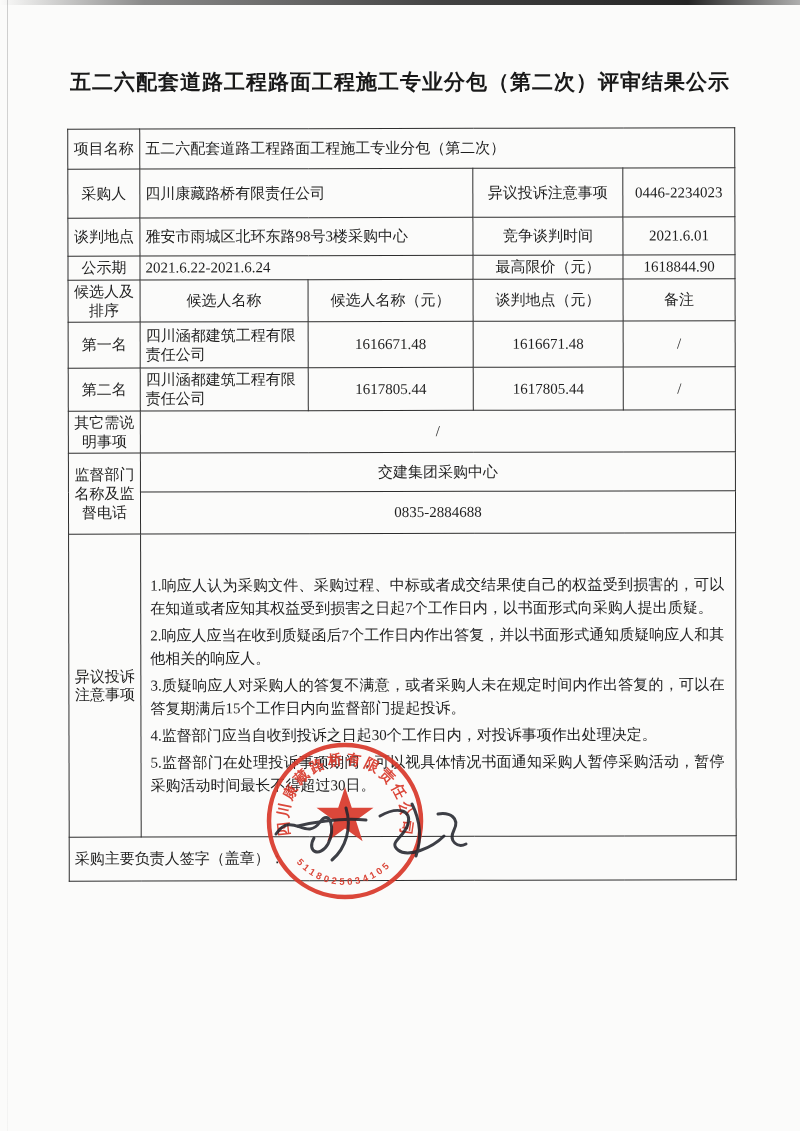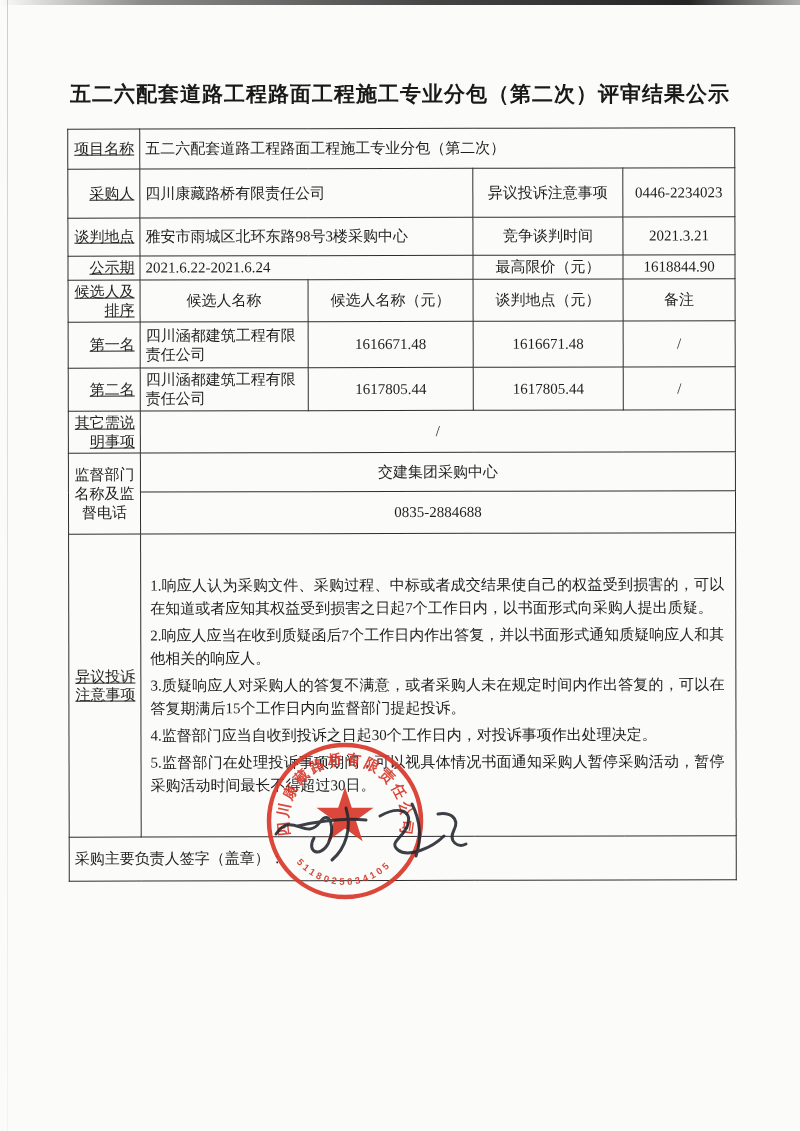--- a/index.html
+++ b/index.html
@@ -11,36 +11,36 @@
   }
   .scan-top-edge{
     position:absolute;top:0;left:0;width:800px;height:5px;
     background:linear-gradient(90deg,rgba(255,255,255,0) 0%,rgba(45,45,45,.55) 18%,rgba(35,35,35,.85) 55%,rgba(25,25,25,.95) 86%,rgba(60,60,60,.4) 100%);
   }
   .scan-left-edge{
     position:absolute;top:0;left:7px;width:1px;height:1131px;
     background:linear-gradient(180deg,rgba(160,160,160,.5),rgba(200,200,200,.15));
   }
   .page-title{
-    position:absolute;top:80px;left:0;width:800px;text-align:center;
+    position:absolute;top:68px;left:0;width:800px;text-align:center;
     font-family:"Liberation Sans","DejaVu Sans",sans-serif;
     font-weight:bold;font-size:21px;letter-spacing:1px;color:#191919;
   }
   table.doc{
     position:absolute;left:68px;top:128px;width:667px;
     border-collapse:collapse;table-layout:fixed;
     transform:rotate(-0.12deg);
   }
   table.doc td{
     border:1.5px solid #2e2e2e;
     font-size:15px;line-height:1.25;
     padding:2px 5px;vertical-align:middle;
     overflow:hidden;
   }
-  td.lbl{padding-left:3px;padding-right:2px;text-align:right;text-decoration:underline;}
+  td.lbl{padding-left:3px;padding-right:2px;text-align:center;}
   td.lbl-c{text-align:center;padding-left:2px;padding-right:2px;}
   td.c{text-align:center;}
   td.l{text-align:left;padding-left:7px;}
   .objection-cell{vertical-align:middle;}
   .objection-text{
     padding:4px 6px 4px 4px;
     text-align:justify;font-size:15px;line-height:23px;color:#222;
   }
   .sig-cell{font-size:15px;padding-left:5px;}
   .seal-svg{position:absolute;left:250px;top:729px;pointer-events:none;opacity:.93;}
@@ -74,21 +74,21 @@
     <td class="lbl">采购人</td>
     <td class="l" colspan="2">四川康藏路桥有限责任公司</td>
     <td class="c">异议投诉注意事项</td>
     <td class="c">0446-2234023</td>
   </tr>
 
   <tr style="height:38px">
     <td class="lbl">谈判地点</td>
     <td class="l" colspan="2">雅安市雨城区北环东路98号3楼采购中心</td>
     <td class="c">竞争谈判时间</td>
-    <td class="c">2021.3.21</td>
+    <td class="c">2021.6.01</td>
   </tr>
 
   <tr style="height:23px">
     <td class="lbl">公示期</td>
     <td class="l" colspan="2">2021.6.22-2021.6.24</td>
     <td class="c">最高限价（元）</td>
     <td class="c">1618844.90</td>
   </tr>
 
   <tr style="height:37px">

